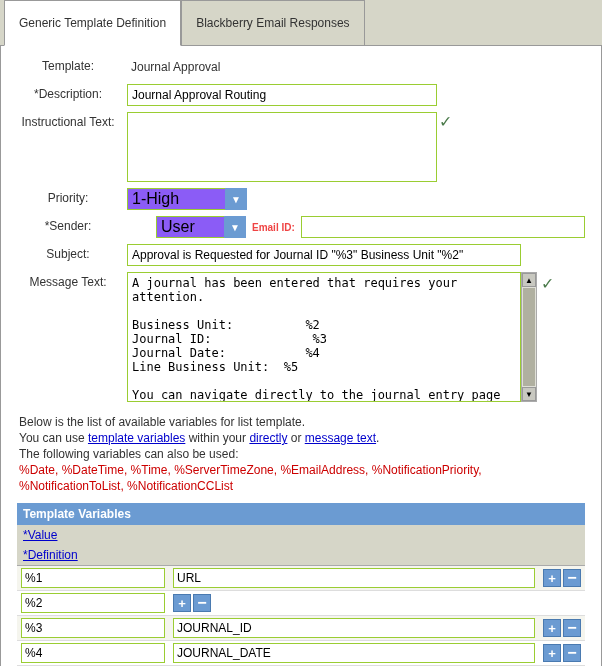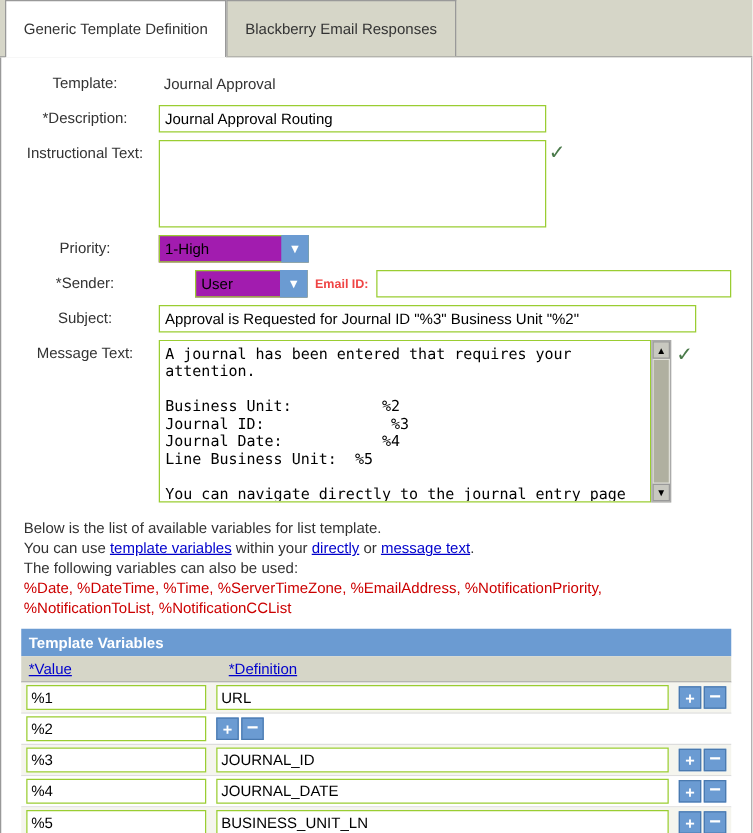--- a/index.html
+++ b/index.html
@@ -86,23 +86,23 @@
       background: #fff;
     }
 
     
     .select-wrapper {
       position: relative;
       display: inline-block;
     }
     .select-box {
       border: 1px solid #9acd32;
-      background: #a21caf;
+      background: #8b5cf6;
       padding: 2px 24px 2px 4px;
-      font-size: 12px;
+      font-size: 16px;
       height: 22px;
       cursor: pointer;
       display: flex;
       align-items: center;
       min-width: 120px;
     }
     .select-arrow {
       position: absolute;
       right: 0;
       top: 0;
@@ -167,20 +167,21 @@
       background: #6b9bd2;
       color: #fff;
       font-weight: bold;
       padding: 4px 6px;
       font-size: 12px;
     }
     .tv-col-headers {
       display: flex;
       background: #d6d6c8;
       border-bottom: 1px solid #aaa;
+      flex-direction: column;
     }
     .tv-col-header {
       font-size: 12px;
       color: #0000cc;
       text-decoration: underline;
       padding: 3px 6px;
       cursor: pointer;
     }
     .tv-col-value { width: 160px; }
     .tv-col-desc { flex: 1; }
@@ -307,21 +308,21 @@
         </div>
         <span class="email-id-label">Email ID:</span>
         <input type="text" class="email-id-input" style="width: 200px;">
       </div>
     </div>
   </div>
 
   <div class="form-row">
     <div class="form-label">Subject:</div>
     <div class="form-value">
-      <input type="text" class="subject-input" id="subject-input" style="width: 430px;" value="Approval is Requested for Journal ID &quot;%3&quot; Business Unit &quot;%2&quot;">
+      <input type="text" class="subject-input" id="subject-input" style="width: 394px;" value="Approval is Requested for Journal ID &quot;%3&quot; Business Unit &quot;%2&quot;">
     </div>
   </div>
 
   <div class="form-row" style="align-items:flex-start;">
     <div class="form-label" style="padding-top:3px;">Message Text:</div>
     <div class="form-value" style="display:flex;align-items:flex-start;">
       <div style="position:relative;width:410px;">
         <textarea style="width: 394px; height: 130px; border: 1px solid rgb(154, 205, 50); font-size: 12px; padding: 3px 4px; resize: none;" id="msg-textarea">A journal has been entered that requires your attention.
 
 Business Unit:          %2

